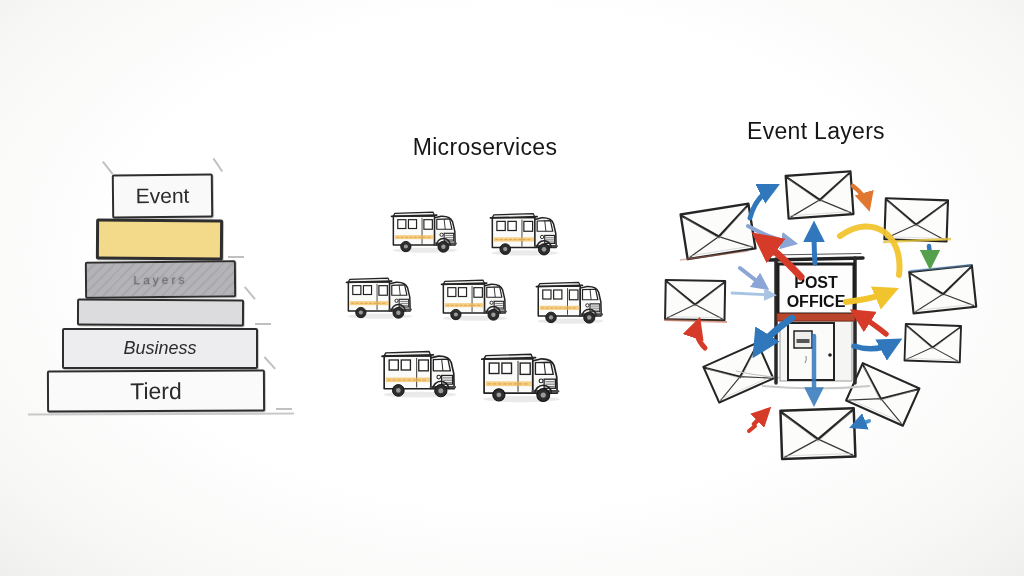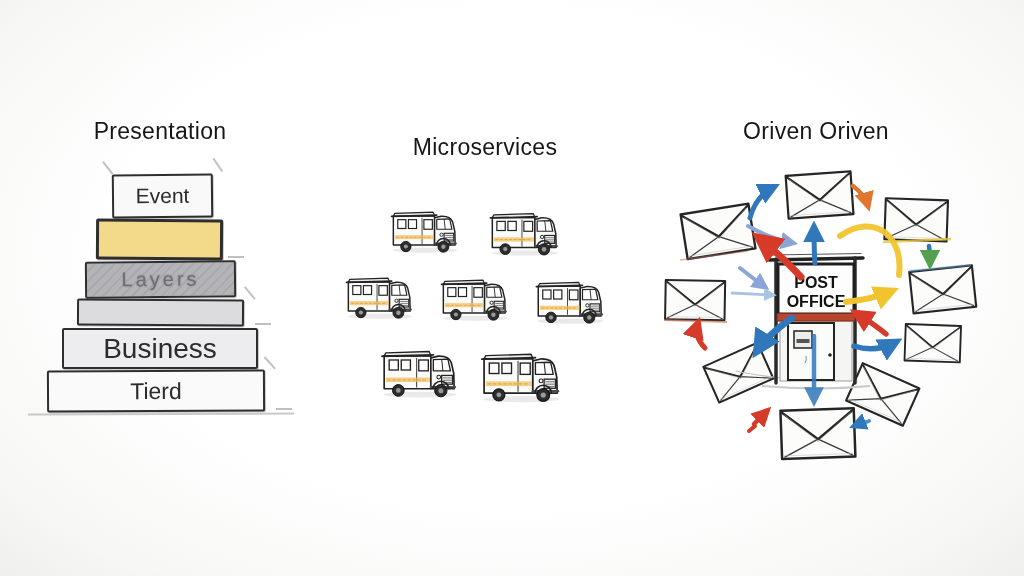--- a/index.html
+++ b/index.html
@@ -21,38 +21,37 @@
     position:absolute;box-sizing:border-box;border:2.5px solid #2e2e2e;border-radius:2px;
     display:flex;align-items:center;justify-content:center;
     font-size:21px;color:#2b2b2b;
     box-shadow:1px 1px 0 rgba(60,60,60,.25);
   }
   .b-tierd   {left:112px;top:174px;width:101px;height:44px;background:#f9f9f9;transform:rotate(-.6deg);}
   .b-yellow  {left:96px;top:219px;width:127px;height:41px;background:#f3da8b;border-width:3px;transform:rotate(.4deg);}
   .b-layers  {left:85px;top:261px;width:151px;height:37px;
               background:repeating-linear-gradient(135deg,#b4b4b8 0 5px,#a8a8ad 5px 7px);
               transform:rotate(-.5deg);}
-  .b-layers span{color:#6f6f74;font-size:20px;letter-spacing:3px;text-shadow:0 0 2px rgba(130,130,135,.9);}
+  .b-layers span{color:#6f6f74;font-size:12px;letter-spacing:3px;text-shadow:0 0 2px rgba(130,130,135,.9);}
   .b-thin    {left:77px;top:299px;width:167px;height:27px;background:#dcdcdf;transform:rotate(.3deg);}
-  .b-business{left:62px;top:328px;width:196px;height:41px;background:#ededef;font-size:28px;}
+  .b-business{left:62px;top:328px;width:196px;height:41px;background:#ededef;font-size:18px;font-style:italic;}
   .b-data    {left:47px;top:370px;width:218px;height:42px;background:#fafafa;font-size:23px;transform:rotate(-.3deg);}
   .groundline{position:absolute;left:28px;top:413px;width:266px;height:2px;background:#c9c9c9;transform:rotate(-.2deg);}
   .tick{position:absolute;width:16px;height:1.5px;background:#b5b5b5;opacity:.85;}
 
   .illus{position:absolute;}
   svg text{font-family:"Liberation Sans",sans-serif;}
 </style>
 </head>
 <body>
 
 <div class="canvas">
 
-  <div class="col-title" id="title-presentation">Presentation</div>
   <div class="col-title" id="title-microservices">Microservices</div>
-  <div class="col-title" id="title-eventdriven">Oriven Oriven</div>
+  <div class="col-title" id="title-eventdriven">Event Layers</div>
 
   <div class="block b-tierd">
     <span>Event</span>
   </div>
   <div class="block b-yellow">
     <span></span>
   </div>
   <div class="block b-layers">
     <span>Layers</span>
   </div>

